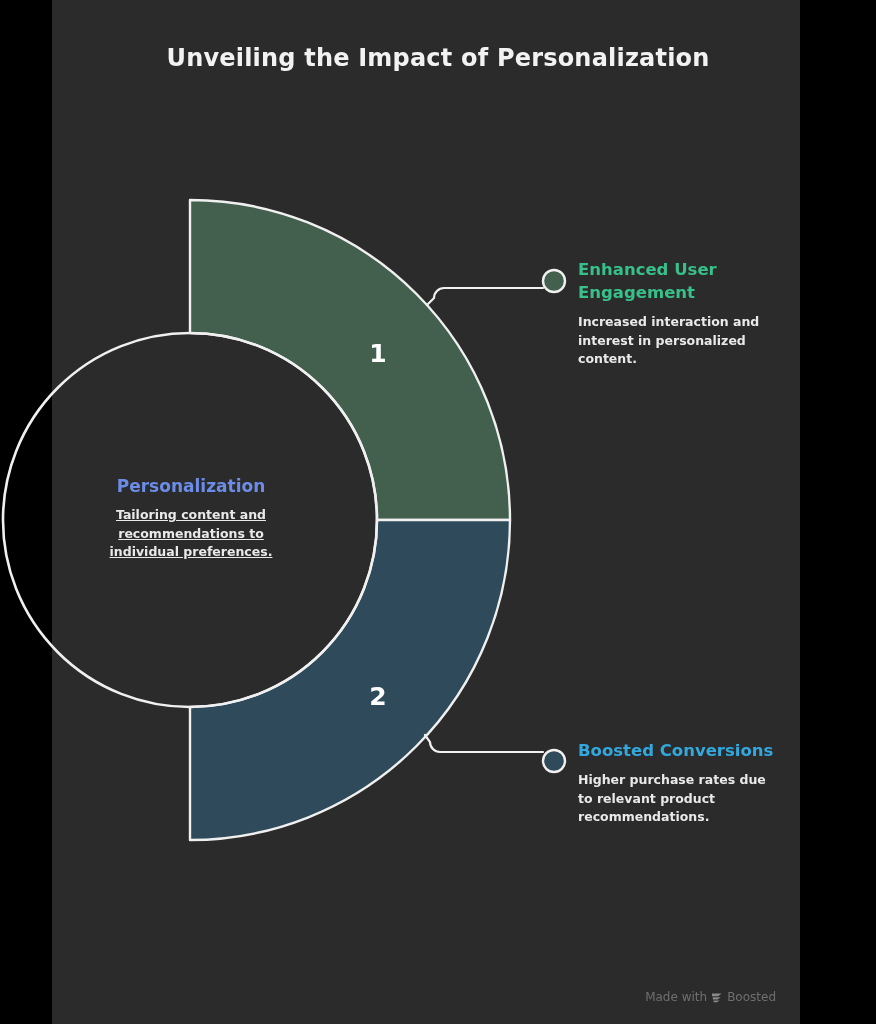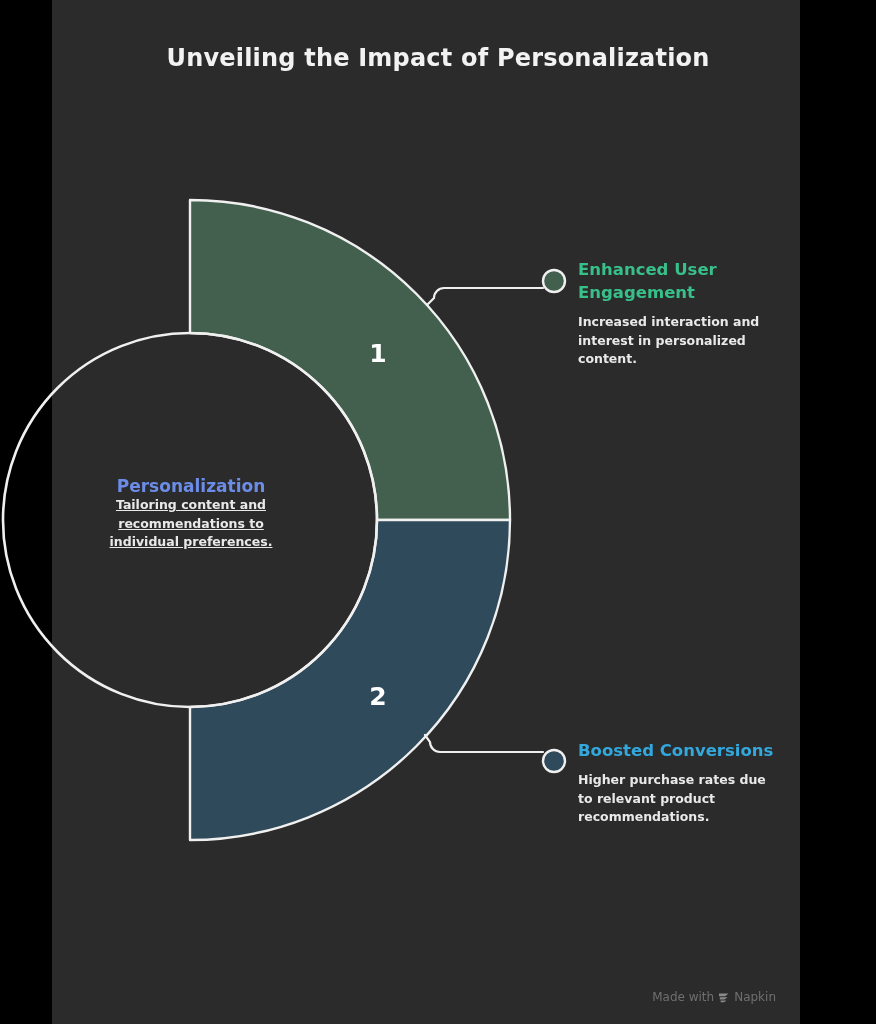--- a/index.html
+++ b/index.html
@@ -58,20 +58,21 @@
     position: absolute;
     left: 86px;
     top: 476px;
     width: 210px;
     text-align: center;
   }
   .center-title {
     color: #6b8de8;
     font-size: 17px;
     font-weight: bold;
+    margin-bottom: 10px;
     font-family: "DejaVu Sans", sans-serif;
   }
   .center-desc {
     color: #e9e9e9;
     font-size: 12.5px;
     line-height: 1.48;
     font-weight: bold;
     font-family: "DejaVu Sans", sans-serif;
     text-decoration: underline;
   }
@@ -177,16 +178,16 @@
 
   <div class="watermark">
     <span>Made with</span>
     <span>
       <svg width="12" height="11" viewBox="0 0 12 11" aria-hidden="true">
         <path d="M1 1.6 L10.5 1.6 L7.2 4.2 L1 4.2 Z" fill="#8a8a8a"></path>
         <path d="M1.8 5.2 L9.6 5.2 L6.6 7.4 L1.8 7.4 Z" fill="#8a8a8a"></path>
         <path d="M2.6 8.4 L8.6 8.4 L6.0 10.2 L2.6 10.2 Z" fill="#8a8a8a"></path>
       </svg>
     </span>
-    <span>Napkin</span>
+    <span>Boosted</span>
   </div>
 
 </div>
 
 </body></html>

